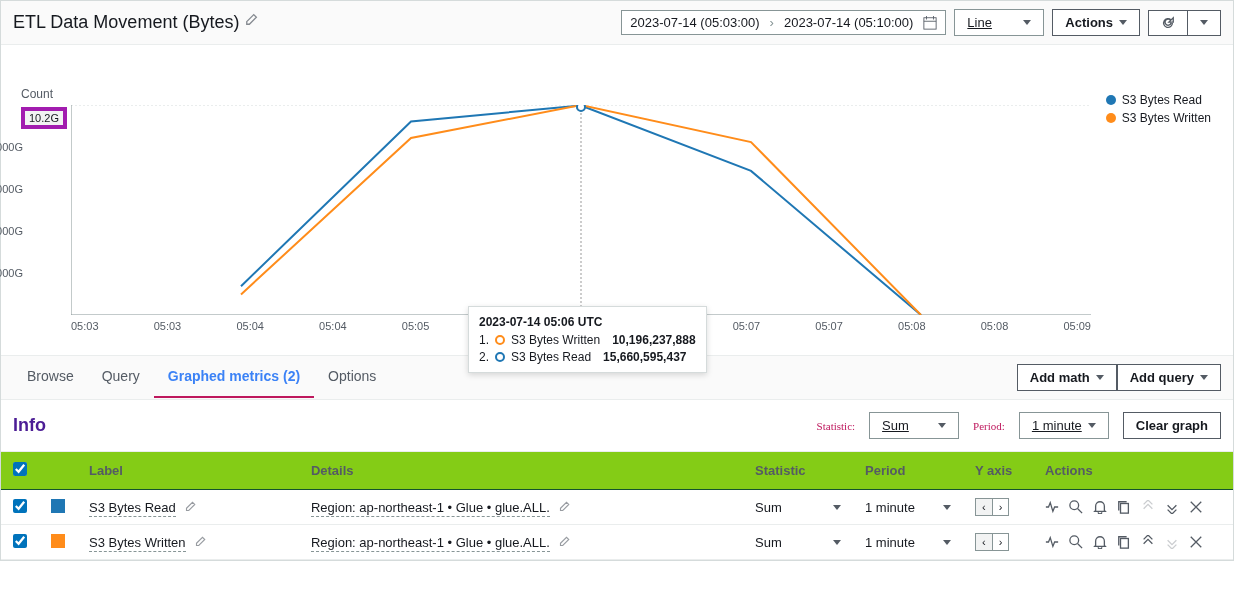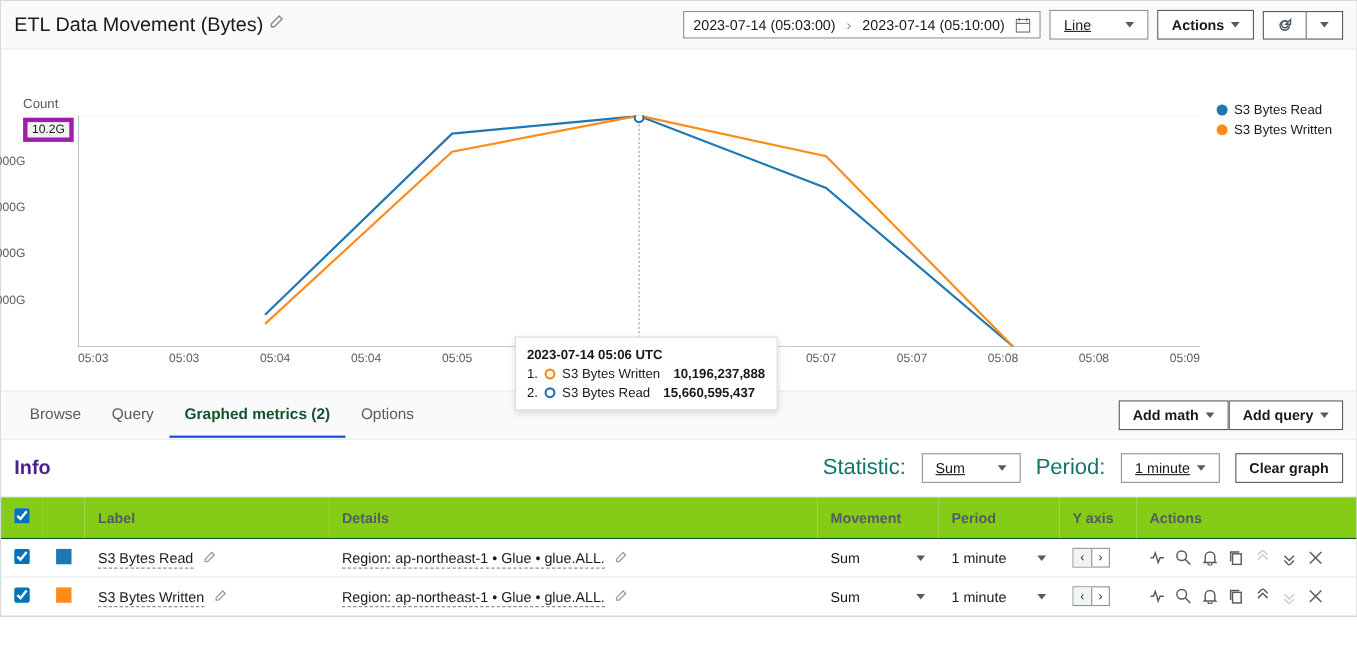--- a/index.html
+++ b/index.html
@@ -30,26 +30,26 @@
 .legend-dot { width: 10px; height: 10px; border-radius: 50%; }
 .tooltip { position: absolute; background: #fff; border: 1px solid #d5dbdb; box-shadow: 0 2px 6px rgba(0,0,0,0.15); padding: 8px 10px; font-size: 12px; left: 468px; top: 306px; z-index: 10; }
 .tooltip-title { font-weight: 700; margin-bottom: 4px; }
 .tooltip-row { display: flex; align-items: center; gap: 6px; margin-top: 3px; }
 .tooltip-ring { width: 10px; height: 10px; border-radius: 50%; border: 2px solid; background: #fff; box-sizing: border-box; }
 .tooltip-val { font-weight: 700; margin-left: 6px; }
 .hover-label { position: absolute; left: 520px; top: 293px; font-size: 10px; border: 1px solid #d5dbdb; background: #fafafa; padding: 1px 4px; }
 .tabs-bar { display: flex; align-items: flex-start; border-top: 1px solid #eaeded; border-bottom: 1px solid #eaeded; padding: 0 12px; background: #fafafa; }
 .tabs { display: flex; flex: 1; }
 .tab { padding: 12px 14px; font-size: 14px; color: #545b64; cursor: pointer; }
-.tab.active { color: #14532d; border-bottom: 2px solid #1d4ed8; font-weight: 700; }
+.tab.active { color: #3b82f6; border-bottom: 2px solid #be185d; font-weight: 700; }
 .tabs-actions { display: flex; padding: 8px 0; }
 .toolbar2 { display: flex; align-items: center; padding: 12px; gap: 14px; }
 .info-link { color: #4c1d95; font-weight: 700; font-size: 18px; text-align: right; }
 .spacer { flex: 1; }
-.lbl { font-size: 20px; color: #0f766e; }
+.lbl { font-size: 11px; color: #be185d; font-family: Liberation Serif, serif; }
 table { width: 100%; border-collapse: collapse; }
 th { text-align: left; font-weight: 700; font-size: 13px; padding: 10px 12px; border-top: 1px solid #eaeded; border-bottom: 1px solid #14532d; background: #84cc16; color: #545b64; }
 td { padding: 8px 12px; border-bottom: 1px solid #eaeded; font-size: 13px; vertical-align: middle; }
 .chk { width: 14px; height: 14px; accent-color: #0073bb; }
 .color-sq { width: 14px; height: 14px; display: inline-block; }
 .dotted { border-bottom: 1px dashed #879596; padding-bottom: 1px; }
 .mini-sel { display: inline-flex; align-items: center; justify-content: space-between; border: none; gap: 20px; cursor: pointer; width: 100%; }
 .axis-btns { display: inline-flex; border: 1px solid #879596; }
 .axis-btns span { padding: 2px 6px; font-size: 11px; }
 .axis-btns span:first-child { border-right: 1px solid #879596; background: #f2f3f3; }
@@ -203,21 +203,21 @@
     <button class="btn">Clear graph</button>
   </div>
 
   <table>
     <thead>
       <tr>
         <th style="width:30px"><input type="checkbox" class="chk" checked="" style=""></th>
         <th style="width:30px"></th>
         <th>Label</th>
         <th>Details</th>
-        <th style="width:110px">Movement</th>
+        <th style="width:110px">Statistic</th>
         <th style="width:110px">Period</th>
         <th style="width:70px">Y axis</th>
         <th style="width:200px">Actions</th>
       </tr>
     </thead>
     <tbody id="tbody">
         <tr>
     <td><input type="checkbox" class="chk" checked="" style=""></td>
     <td><span class="color-sq" style="background:#1f77b4"></span></td>
     <td><span class="dotted">S3 Bytes Read</span>

